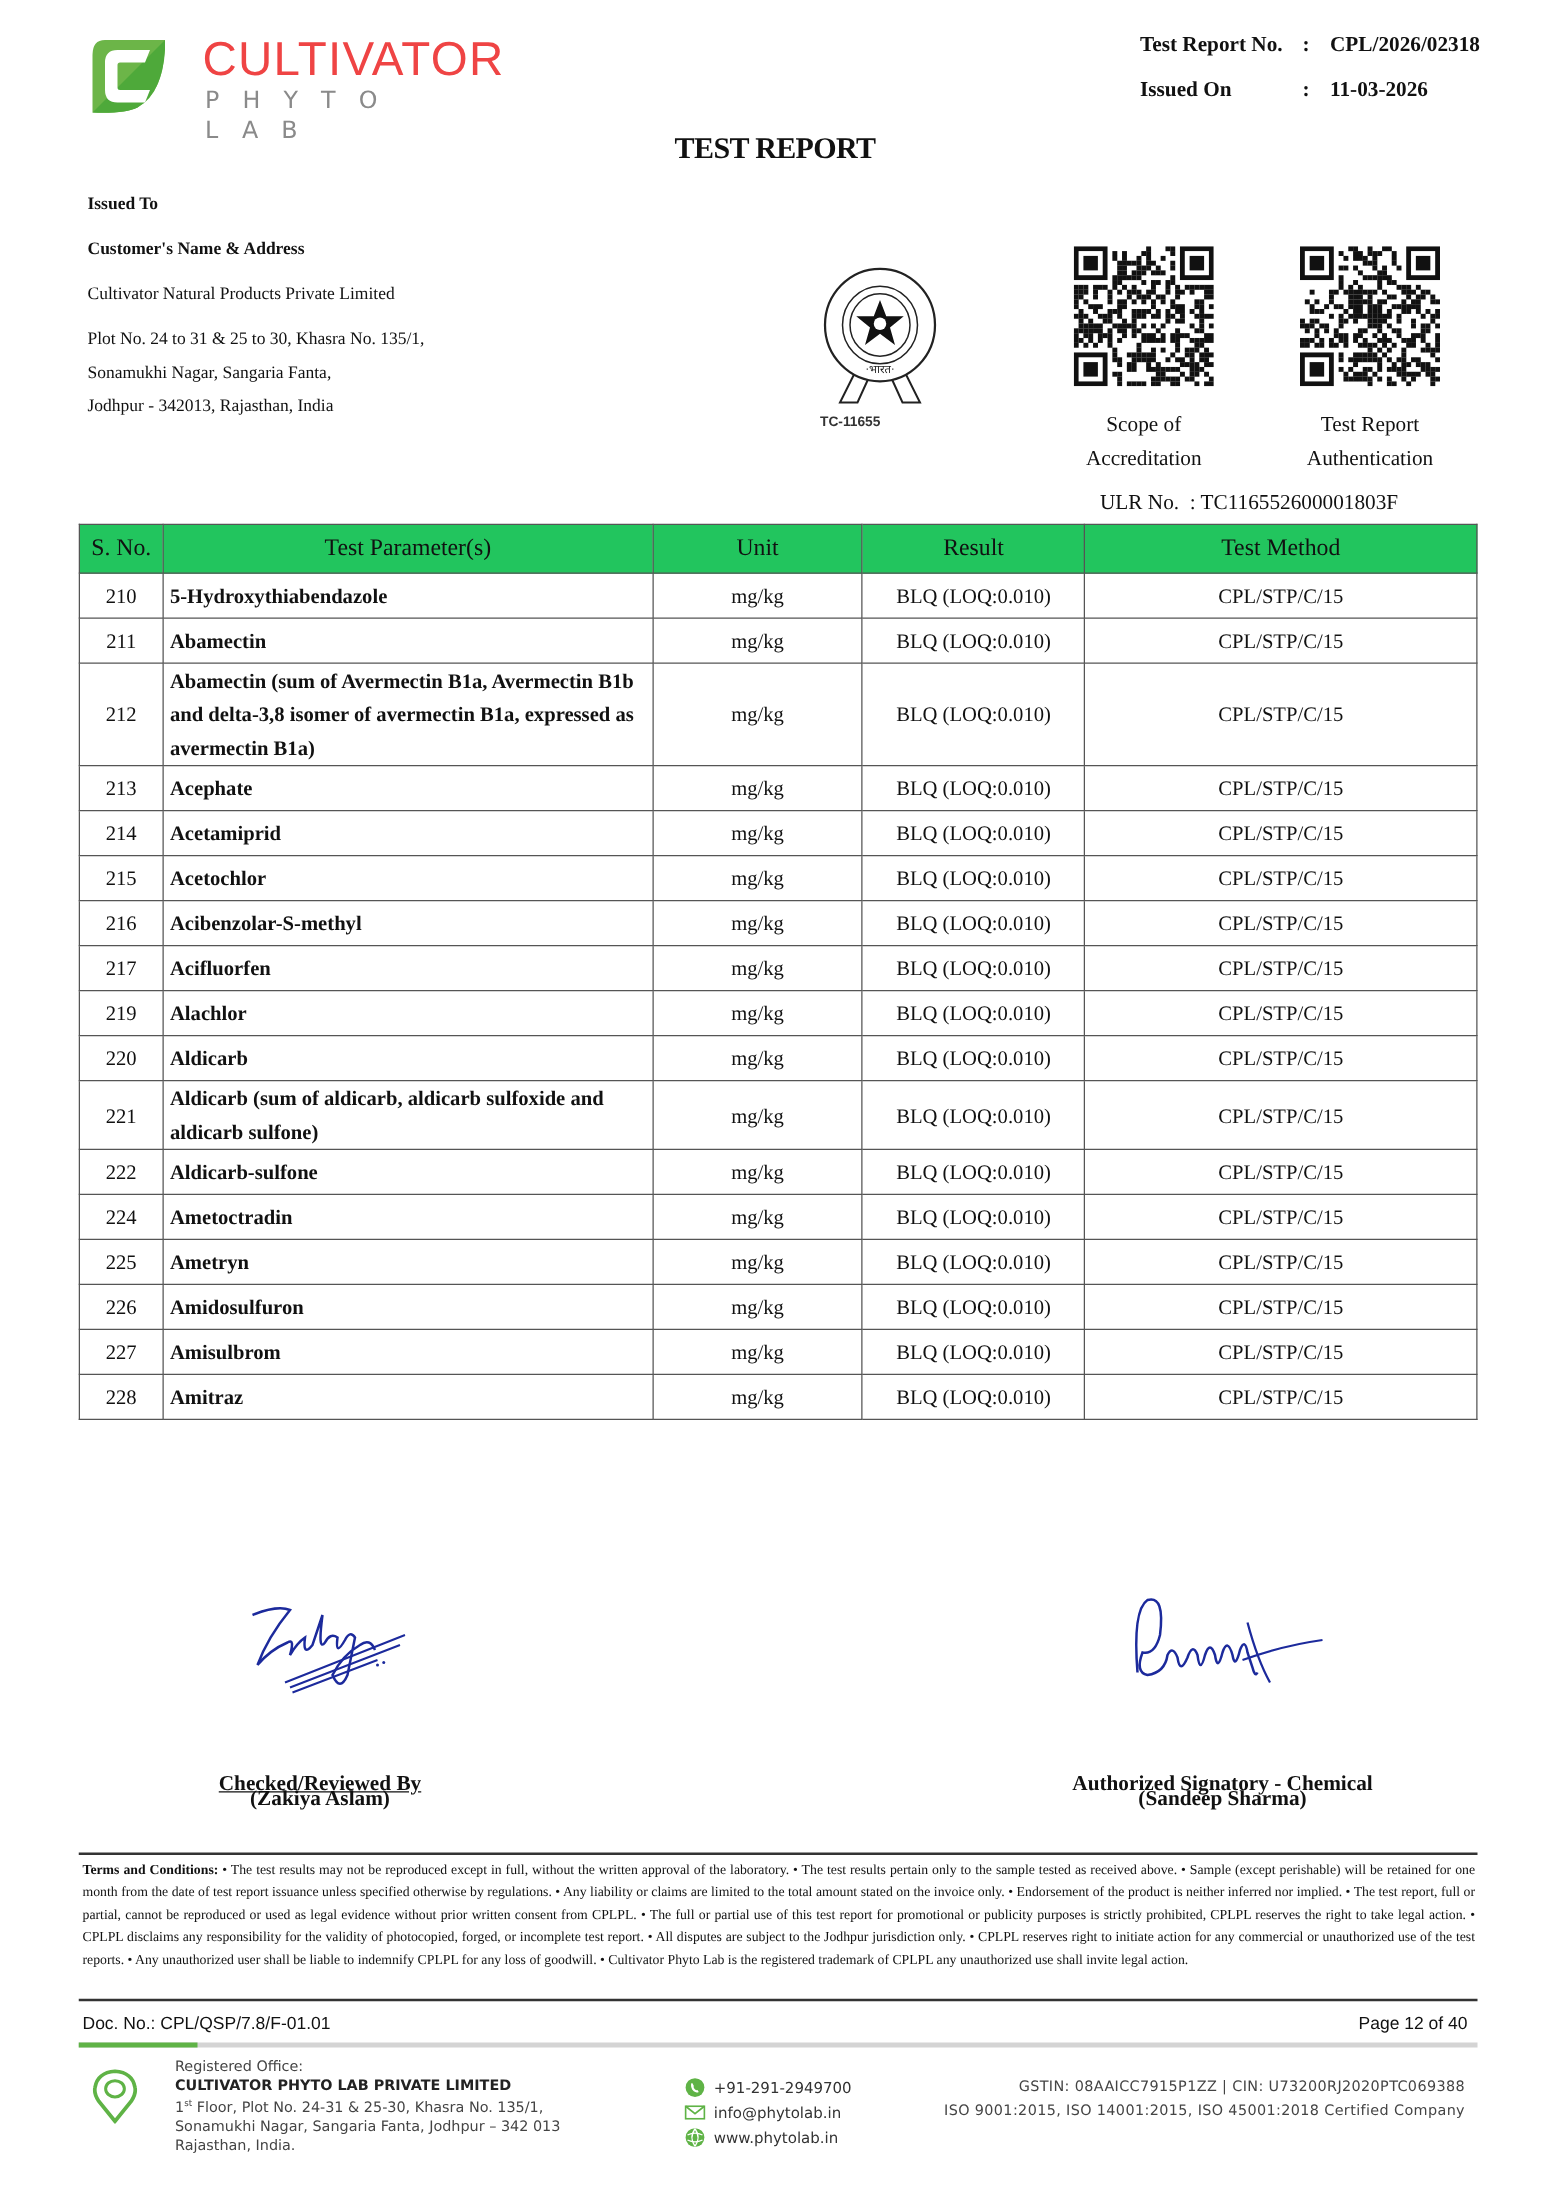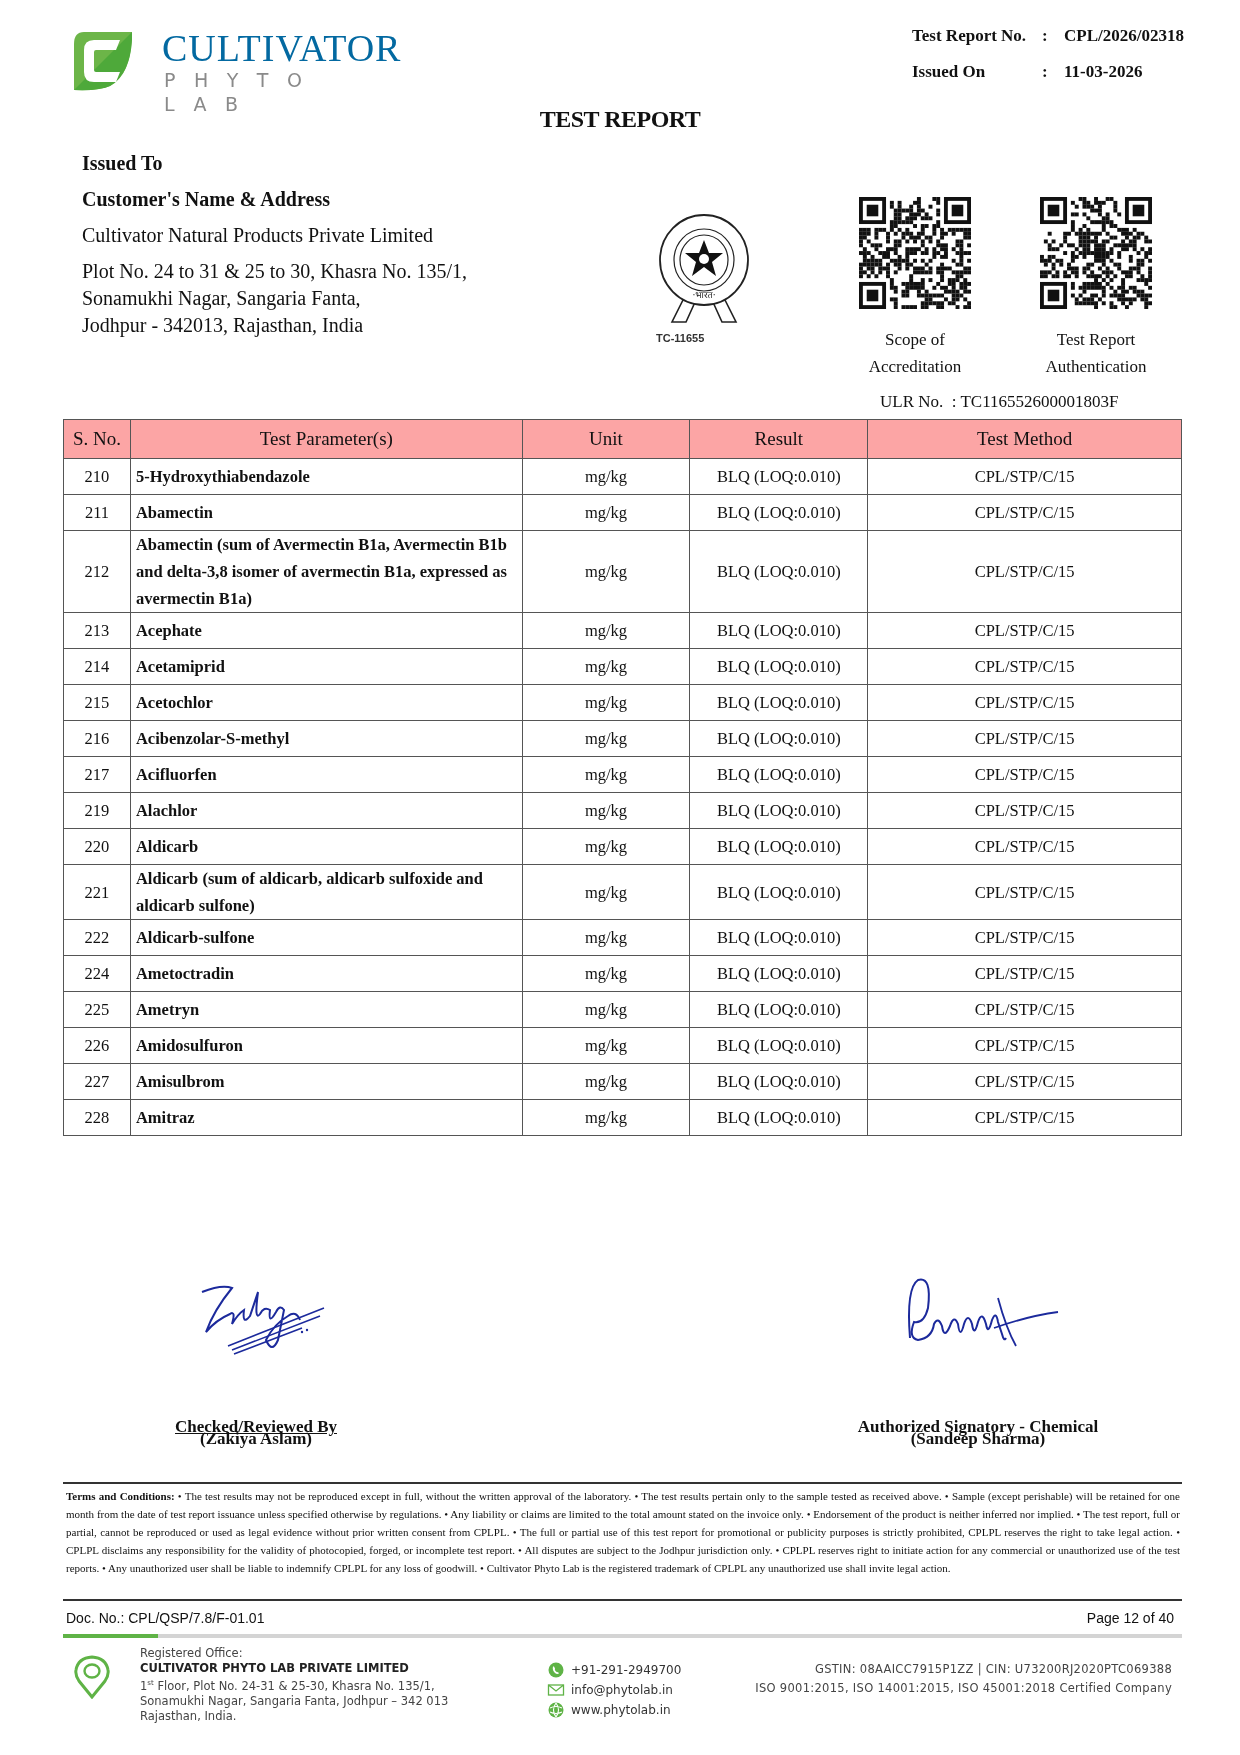--- a/index.html
+++ b/index.html
@@ -2,33 +2,33 @@
 <html><head>
   <meta charset="utf-8">
   <style>
     html, body { margin: 0; padding: 0; background: #ffffff; }
     body { width: 1240px; height: 1755px; position: relative; overflow: hidden; font-family: "Liberation Serif", serif; color: #111; }
     .abs { position: absolute; }
 
     
     .logo { left: 70px; top: 26px; width: 360px; height: 66px; }
     .logo-mark { position: absolute; left: 0; top: 0; width: 66px; height: 66px; }
-    .logo-title { position: absolute; left: 92px; top: 0px; font-family: Liberation Serif, serif; font-size: 38px; letter-spacing: 1px; color: #0369a1; line-height: 44px; font-weight: normal; }
+    .logo-title { position: absolute; left: 92px; top: 0px; font-family: Liberation Sans, sans-serif; font-size: 38px; letter-spacing: 1px; color: #ef4444; line-height: 44px; font-weight: normal; }
     .logo-sub { position: absolute; left: 94px; top: 42px; font-family: "DejaVu Sans", sans-serif; font-size: 19px; letter-spacing: 18.5px; color: #8a8a8a; line-height: 24px; }
 
     
     .meta { left: 866px; top: 26px; font-size: 17px; font-weight: bold; }
     .meta-row { display: flex; height: 36px; align-items: flex-start; margin-left: 46px; }
     .meta-label { width: 130px; }
     .meta-colon { width: 22px; }
 
     .doc-title { left: 0; width: 1240px; top: 106px; text-align: center; font-size: 24px; font-weight: bold; letter-spacing: -0.5px; }
 
     
-    .issued { left: 70px; top: 150px; font-size: 20px; margin-left: 12px; }
+    .issued { left: 70px; top: 150px; font-size: 14px; }
     .issued .bold { font-weight: bold; }
     .issued div { line-height: 27px; }
     .issued .gap { height: 9px; }
 
     
     .seal { left: 656px; top: 210px; width: 96px; height: 140px; }
     .seal-code { position: absolute; left: 0; top: 122px; width: 110px; text-align: left; font-family: "Liberation Sans", sans-serif; font-size: 11px; font-weight: bold; color: #333; }
 
     
     .qr { width: 112px; height: 112px; }
@@ -36,21 +36,21 @@
     .qr2 { left: 1040px; top: 197px; }
     .qr-cap { width: 170px; text-align: center; font-size: 17px; line-height: 27px; }
     .qr-cap1 { left: 830px; top: 326px; }
     .qr-cap2 { left: 1011px; top: 326px; }
 
     .ulr { left: 880px; top: 392px; font-size: 17px; }
 
     
     table.results { position: absolute; left: 63px; top: 419px; width: 1119px; border-collapse: collapse; font-size: 16.5px; }
     table.results th, table.results td { border: 1.5px solid #555; padding: 0 6px; }
-    table.results th { background: #fca5a5; height: 38px; font-size: 19px; font-weight: normal; text-align: center; }
+    table.results th { background: #22c55e; height: 38px; font-size: 19px; font-weight: normal; text-align: center; }
     table.results td { height: 35px; line-height: 27px; }
     table.results td.c { text-align: center; }
     table.results td.l { text-align: left; padding-left: 5px; font-weight: bold; }
     col.c1 { width: 67px; } col.c2 { width: 392px; } col.c3 { width: 168px; } col.c4 { width: 178px; } col.c5 { width: 314px; }
 
     
     .sig-img { width: 140px; height: 90px; }
     .sig1 { left: 192px; top: 1270px; }
     .sig2 { left: 898px; top: 1268px; width: 170px; }
     .sig-name { font-size: 17px; font-weight: bold; text-align: center; margin-top: 47px; }

